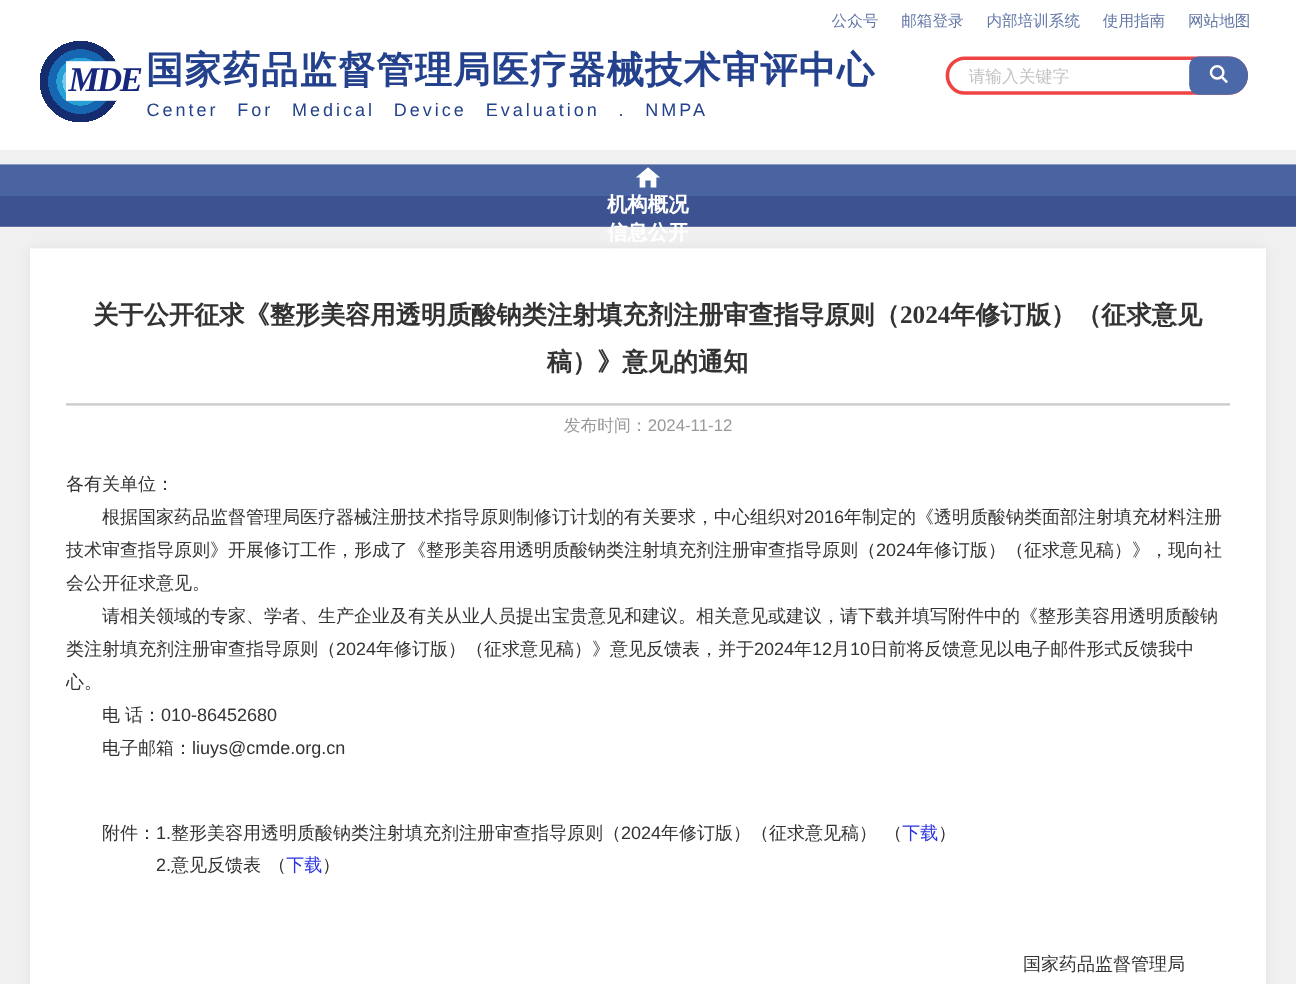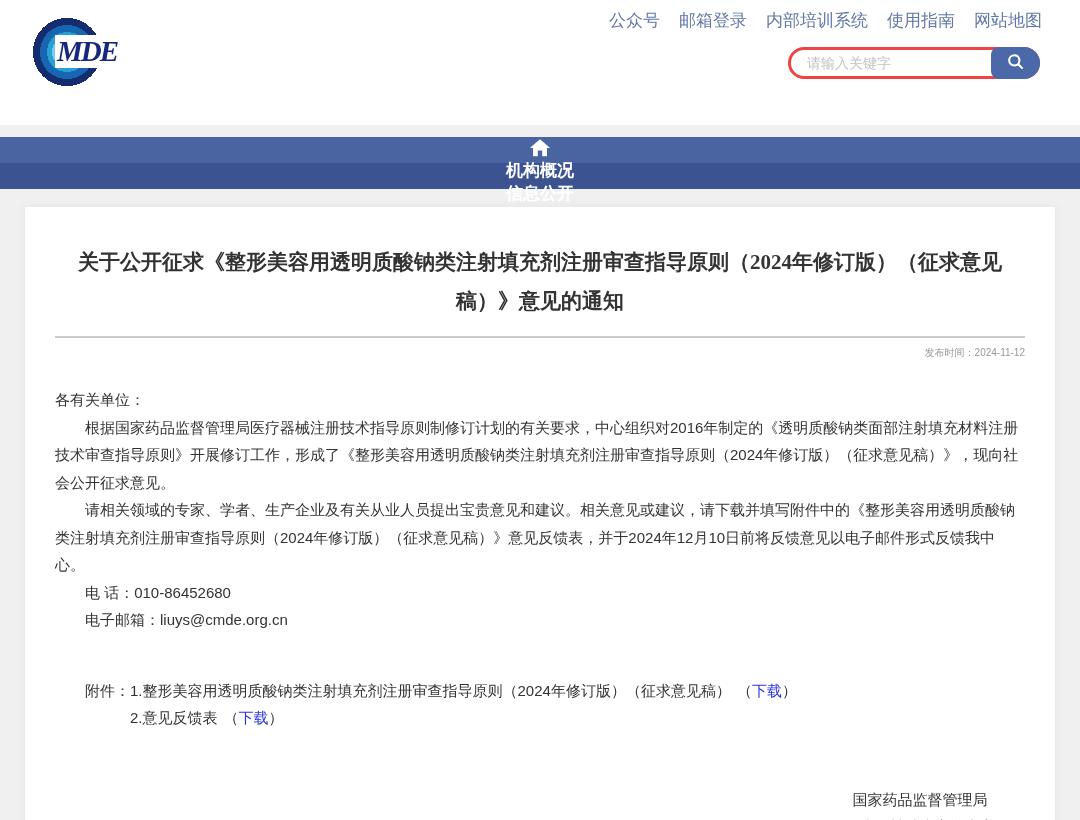--- a/index.html
+++ b/index.html
@@ -5,23 +5,23 @@
   * { margin:0; padding:0; box-sizing:border-box; }
   html,body { width:1080px; height:820px; overflow:hidden; }
   body {
     background:#f0f0f0;
     font-family:"Liberation Sans","DejaVu Sans",sans-serif;
     color:#333;
   }
   
   .header { position:relative; height:125px; background:#fff; }
   .topbar { position:absolute; top:9px; right:38px; display:flex; gap:19px; }
-  .topbar span { font-size:17px; color:#6277a6; cursor:pointer; }
+  .topbar span { font-size:13px; color:#6277a6; cursor:pointer; }
 
-  .brand { position:absolute; left:28px; top:12px; display:flex; align-items:center; cursor:pointer; }
+  .brand { position:absolute; left:28px; top:28px; display:flex; align-items:center; cursor:pointer; }
   .logo-mark { position:relative; width:88px; height:80px; flex:none; }
   .swirl { position:absolute; left:0; top:1px; width:78px; height:78px; border-radius:50%;
     background:radial-gradient(circle at 50% 50%,
       #ffffff 0 11px, #79cbe9 11px 15px, #28a0d6 15px 20px,
       #1766b2 20px 27px, #152c6e 27px 34px, rgba(0,0,0,0) 34px); }
   .swirl::after { content:""; position:absolute; right:-6px; top:27px; width:30px; height:25px; background:#fff; }
   .logo-mde { position:absolute; left:27px; top:23px; font-family:"Liberation Serif","DejaVu Serif",serif;
     font-style:italic; font-weight:900; font-size:29px; color:#17277d; background:#fff; padding:0 2px; letter-spacing:-2px; }
   .brand-text { margin-left:6px; padding-top:2px; }
   .brand-cn { font-family:"Liberation Serif","DejaVu Serif",serif; font-size:31px; font-weight:bold;
@@ -43,21 +43,21 @@
   .nav-item { flex:1; text-align:center; color:#fff; font-size:17px; font-weight:bold; cursor:pointer; }
   .nav-home svg { vertical-align:middle; }
 
   
   .card { width:1030px; margin:18px auto 0; background:#fff; min-height:607px;
     padding:32px 30px 40px; box-shadow:0 0 10px rgba(0,0,0,.06); }
   .article-title { width:950px; margin:4px auto 0; text-align:center;
     font-family:"Liberation Serif","DejaVu Serif",serif; font-size:21px; font-weight:600;
     color:#333; line-height:39px; }
   .divider { border:none; border-top:2px solid #ccc; margin-top:15px; }
-  .pub-time { text-align:right; font-size:10px; color:#999; margin-top:8px; }
+  .pub-time { text-align:center; font-size:14px; color:#999; margin-top:8px; }
 
   .article-body { margin-top:26px; font-size:15px; line-height:27.5px; color:#333; }
   .article-body p { margin:0; }
   .indent { text-indent:2em; }
   .contact-line { padding-left:2em; }
 
   .attachments { display:flex; margin-top:43px; }
   .attach-label { padding-left:2em; white-space:nowrap; }
   .attach-items { }
   .attach-item { line-height:27.5px; }
@@ -76,20 +76,24 @@
     <span>邮箱登录</span>
     <span>内部培训系统</span>
     <span>使用指南</span>
     <span>网站地图</span>
   </div>
 
   <div class="brand">
     <div class="logo-mark">
       <div class="swirl"></div>
       <span class="logo-mde">MDE</span>
+    </div>
+    <div class="brand-text">
+      <div class="brand-cn">国家药品监督管理局医疗器械技术审评中心</div>
+      <div class="brand-en">Center For Medical Device Evaluation . NMPA</div>
     </div>
   </div>
 
   <div class="search">
     <input type="text" placeholder="请输入关键字" style="">
     <button class="search-btn">
       <span>
         <svg width="19" height="19" viewBox="0 0 24 24" fill="none" stroke="#ffffff" stroke-width="2.6">
           <circle cx="10.5" cy="10.5" r="6.5"></circle>
           <line x1="15.5" y1="15.5" x2="21" y2="21"></line>

